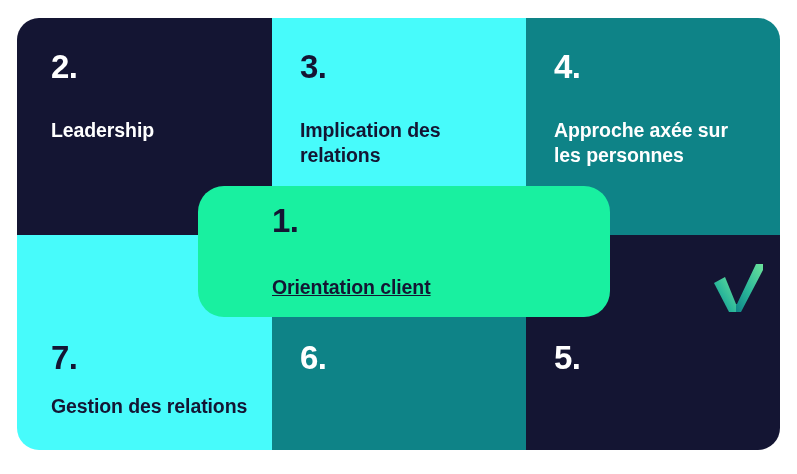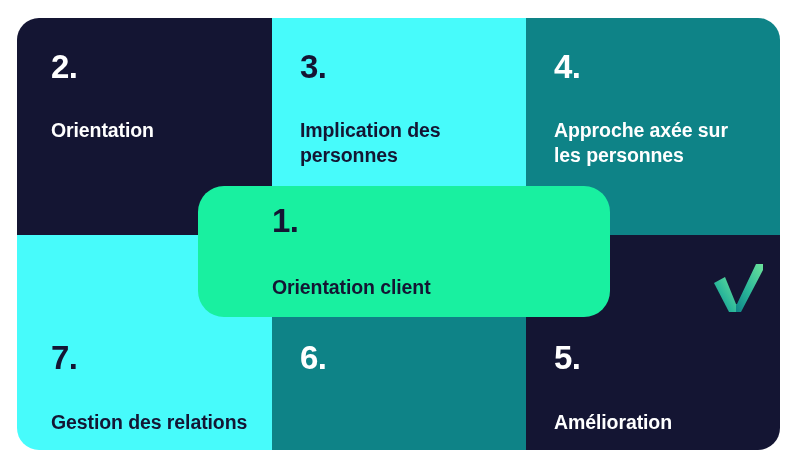--- a/index.html
+++ b/index.html
@@ -56,21 +56,21 @@
     font-size: 19.5px;
     font-weight: 700;
     line-height: 1.27;
     letter-spacing: -0.1px;
     margin: 0;
   }
 
   
   .row-top .cell-label { margin-top: 35px; }
   
-  .row-bot .cell-label { margin-top: 36px; }
+  .row-bot .cell-label { margin-top: 20px; }
 
   
   .theme-navy  { background: #141533; }
   .theme-navy  .cell-num,
   .theme-navy  .cell-label { color: #ffffff; }
 
   .theme-cyan  { background: #47fbfb; }
   .theme-cyan  .cell-num,
   .theme-cyan  .cell-label { color: #141533; }
 
@@ -99,20 +99,21 @@
     font-size: 33px;
     font-weight: 700;
     color: #141533;
     line-height: 1;
   }
   .center-card .cell-label {
     font-size: 19.5px;
     font-weight: 700;
     color: #141533;
     margin-top: 38px;
+    text-decoration: underline;
   }
 
   
   .check-badge {
     position: absolute;
     right: 16px;
     top: 28px;
     width: 52px;
     height: 50px;
     pointer-events: none;
@@ -121,45 +122,44 @@
 </style>
 </head>
 <body>
 
 <div id="stage">
 
   <div class="board">
 
     <div class="cell row-top theme-navy">
       <div class="cell-num">2.</div>
-      <div class="cell-label">Orientation</div>
+      <div class="cell-label">Leadership</div>
     </div>
 
     <div class="cell row-top theme-cyan pad-left-sm">
       <div class="cell-num">3.</div>
-      <div class="cell-label">Implication des personnes</div>
+      <div class="cell-label">Implication des relations</div>
     </div>
 
     <div class="cell row-top theme-teal pad-left-sm">
       <div class="cell-num">4.</div>
       <div class="cell-label">Approche axée sur les personnes</div>
     </div>
 
     <div class="cell row-bot theme-cyan">
       <div class="cell-num">7.</div>
       <div class="cell-label">Gestion des relations</div>
     </div>
 
     <div class="cell row-bot theme-teal pad-left-sm">
       <div class="cell-num">6.</div>
     </div>
 
     <div class="cell row-bot theme-navy pad-left-sm">
       <div class="cell-num">5.</div>
-      <div class="cell-label">Amélioration</div>
 
       <span class="check-badge">
         <svg viewBox="0 0 52 50" xmlns="http://www.w3.org/2000/svg">
           <defs>
             <linearGradient id="checkGrad" x1="0" y1="1" x2="1" y2="0">
               <stop offset="0%" stop-color="#0E8387"></stop>
               <stop offset="45%" stop-color="#2BB79A"></stop>
               <stop offset="100%" stop-color="#6CE39B"></stop>
             </linearGradient>
           </defs>

